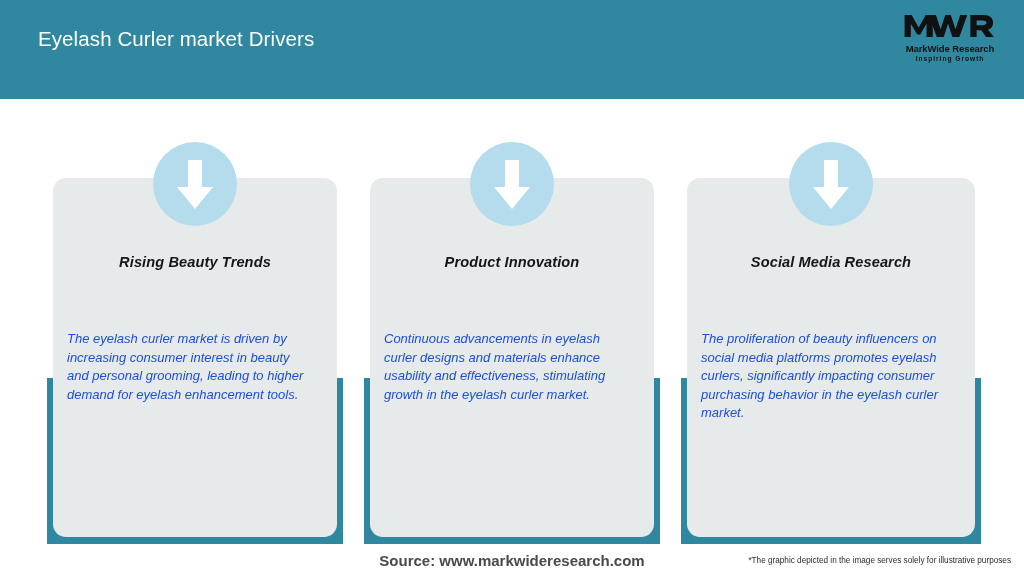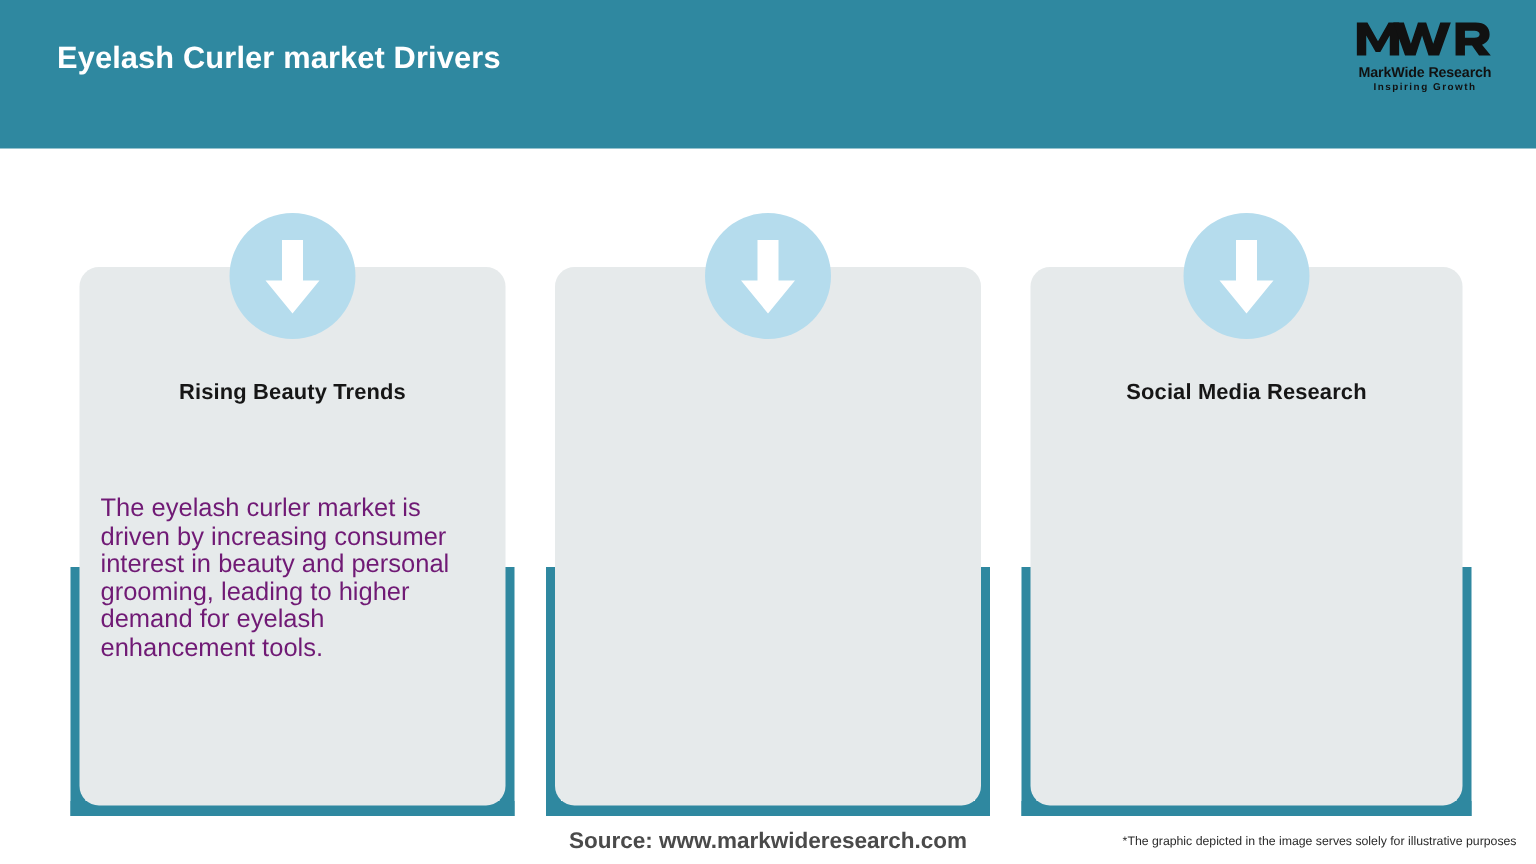--- a/index.html
+++ b/index.html
@@ -24,21 +24,21 @@
     top: 0;
     width: 1024px;
     height: 99px;
     background: #2f88a0;
   }
   .header-title {
     position: absolute;
     left: 38px;
     top: 27px;
     font-size: 20.5px;
-    font-weight: bold;
+    font-weight: normal;
     color: #ffffff;
     letter-spacing: 0.1px;
     white-space: nowrap;
   }
 
   
   .logo-wrap {
     position: absolute;
     right: 18px;
     top: 10px;
@@ -70,20 +70,21 @@
     line-height: 9px;
   }
 
   
   .cards {
     position: absolute;
     left: 0;
     top: 0;
     width: 1024px;
     height: 428px;
+    font-style: italic;
   }
   .card-unit {
     position: absolute;
     top: 0;
     height: 576px;
   }
 
   
   .bracket {
     position: absolute;
@@ -114,23 +115,23 @@
     font-weight: bold;
     color: #161616;
     letter-spacing: 0.1px;
   }
 
   .card-body {
     position: absolute;
     left: 14px;
     right: 32px;
     top: 152px;
-    font-size: 17px;
+    font-size: 13px;
     line-height: 18.6px;
-    color: #701a75;
+    color: #1d4ed8;
     text-align: left;
   }
 
   
   .badge {
     position: absolute;
     top: 142px;
     width: 84px;
     height: 84px;
     border-radius: 50%;
@@ -198,34 +199,37 @@
         <path fill="#ffffff" d="M35 18 L49 18 L49 45 L60 45 L42 67 L24 45 L35 45 Z"></path>
       </svg>
     </div>
   </div>
 
   <div class="card-unit" style="left:364px; width:296px;">
     <div class="bracket bracket-left"></div>
     <div class="bracket bracket-right"></div>
     <div class="bracket bracket-bottom"></div>
     <div class="panel">
+      <div class="card-title">Product Innovation</div>
+      <div class="card-body">Continuous advancements in eyelash curler designs and materials enhance usability and effectiveness, stimulating growth in the eyelash curler market.</div>
     </div>
     <div class="badge">
       <svg viewBox="0 0 84 84" aria-hidden="true">
         <path fill="#ffffff" d="M35 18 L49 18 L49 45 L60 45 L42 67 L24 45 L35 45 Z"></path>
       </svg>
     </div>
   </div>
 
   <div class="card-unit" style="left:681px; width:300px;">
     <div class="bracket bracket-left"></div>
     <div class="bracket bracket-right"></div>
     <div class="bracket bracket-bottom"></div>
     <div class="panel">
       <div class="card-title">Social Media Research</div>
+      <div class="card-body">The proliferation of beauty influencers on social media platforms promotes eyelash curlers, significantly impacting consumer purchasing behavior in the eyelash curler market.</div>
     </div>
     <div class="badge">
       <svg viewBox="0 0 84 84" aria-hidden="true">
         <path fill="#ffffff" d="M35 18 L49 18 L49 45 L60 45 L42 67 L24 45 L35 45 Z"></path>
       </svg>
     </div>
   </div>
 
 </div>
 

